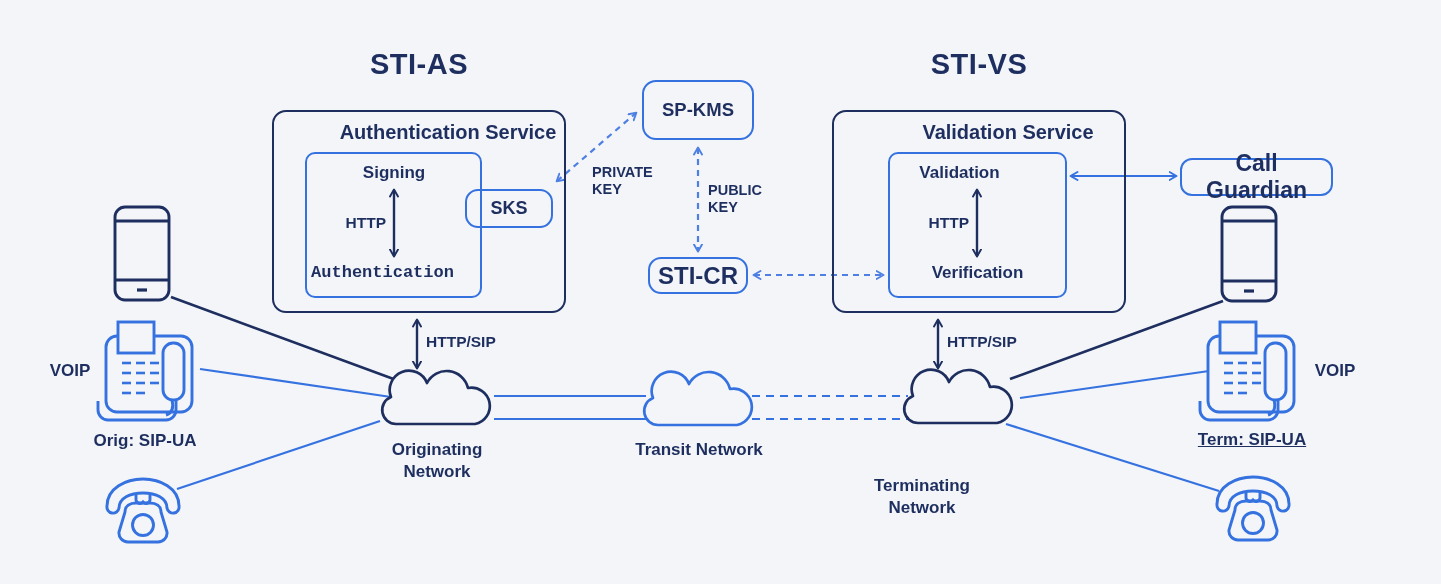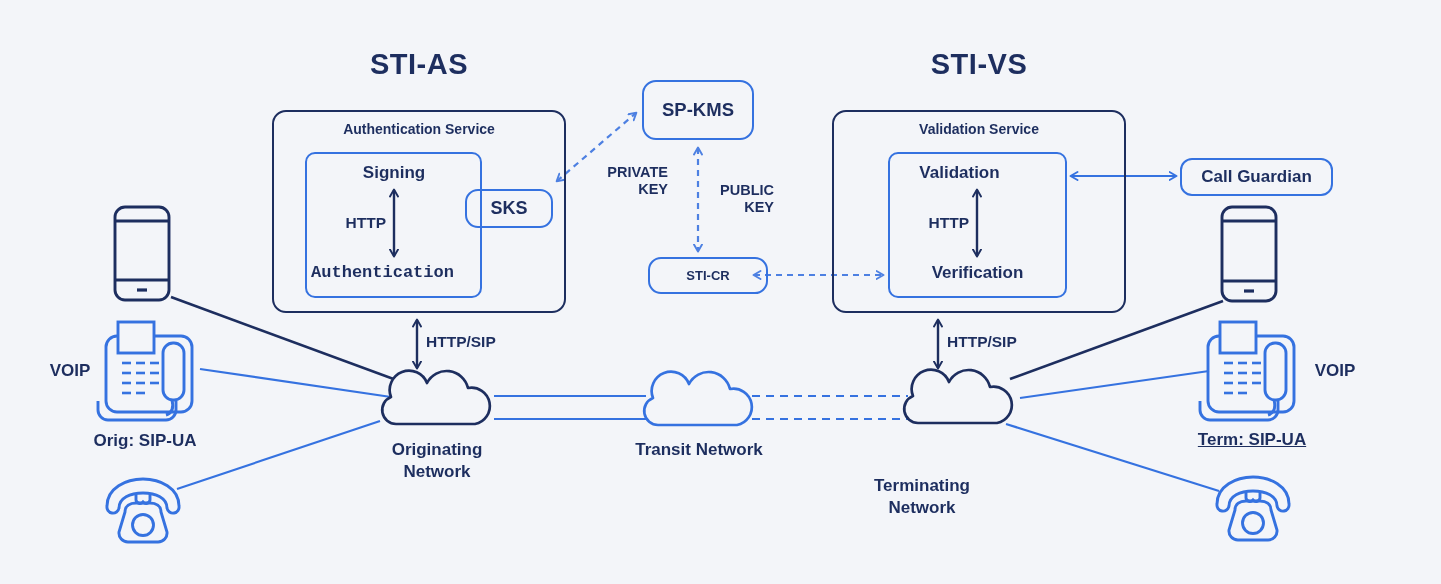--- a/index.html
+++ b/index.html
@@ -9,24 +9,24 @@
     --dashblue:#4d80e2;
   }
   html,body{margin:0;padding:0;}
   body{background:var(--bg);font-family:"Liberation Sans",sans-serif;}
   .canvas{position:relative;width:1441px;height:584px;background:var(--bg);overflow:hidden;}
   .canvas svg{position:absolute;left:0;top:0;}
   .lbl{position:absolute;color:var(--navy);font-weight:700;white-space:pre-line;}
   .center{text-align:center;}
   .right{text-align:right;}
   .title{font-size:29px;letter-spacing:0.5px;}
-  .svc{font-size:14px;}
+  .svc{font-size:20px;padding-left:29px;}
   .mid{font-size:17px;}
   .small{font-size:15.5px;}
-  .key{font-size:14.5px;line-height:1.15;text-align:right;}
+  .key{font-size:14.5px;line-height:1.15;}
   .cloudlbl{font-size:17px;line-height:1.32;}
   .box{position:absolute;box-sizing:border-box;background:transparent;}
   .b-navy{border:2.5px solid var(--navy);border-radius:14px;}
   .b-blue{border:2.5px solid var(--blue);text-align:center;}
   .pill{display:flex;align-items:center;justify-content:center;color:var(--navy);font-weight:700;}
   
   .s-navy{stroke:var(--navy);fill:none;}
   .s-blue{stroke:var(--blue);fill:none;}
   .s-dash{stroke:var(--dashblue);fill:none;stroke-dasharray:6 5;}
   .s-netdash{stroke:var(--blue);fill:none;stroke-dasharray:8 6;}
@@ -158,24 +158,24 @@
   <div class="box b-blue pill" style="left:465px;top:189px;width:88px;height:39px;border-radius:13px;font-size:18px;">
       <span>SKS</span>
     </div>
 
   <div class="box b-navy" style="left:832px;top:110px;width:294px;height:203px;"></div>
   <div class="box b-blue" style="left:888px;top:152px;width:179px;height:146px;border-radius:10px;"></div>
 
   <div class="box b-blue pill" style="left:642px;top:80px;width:112px;height:60px;border-radius:14px;font-size:18.5px;">
       <span>SP-KMS</span>
     </div>
-  <div class="box b-blue pill" style="left:648px;top:257px;width:120px;height:37px;border-radius:13px;font-size:13px;">
+  <div class="box b-blue pill" style="left:648px;top:257px;width:100px;height:37px;border-radius:13px;font-size:24px;">
       <span>STI-CR</span>
     </div>
-  <div class="box b-blue pill" style="left:1180px;top:158px;width:153px;height:38px;border-radius:12px;font-size:17px;">
+  <div class="box b-blue pill" style="left:1180px;top:158px;width:153px;height:38px;border-radius:12px;font-size:23px;">
       <span>Call Guardian</span>
     </div>
 
   <div class="lbl title center" style="left:272px;top:48px;width:294px;">STI-AS</div>
   <div class="lbl title center" style="left:832px;top:48px;width:294px;">STI-VS</div>
 
   <div class="lbl svc center" style="left:272px;top:121px;width:294px;">Authentication Service</div>
   <div class="lbl svc center" style="left:832px;top:121px;width:294px;">Validation Service</div>
 
   <div class="lbl mid center" style="left:305px;top:163px;width:178px;">Signing</div>

